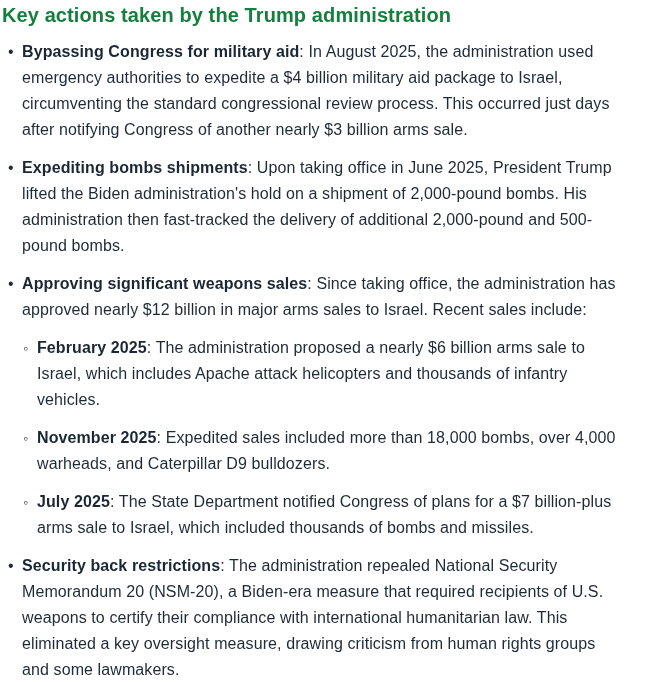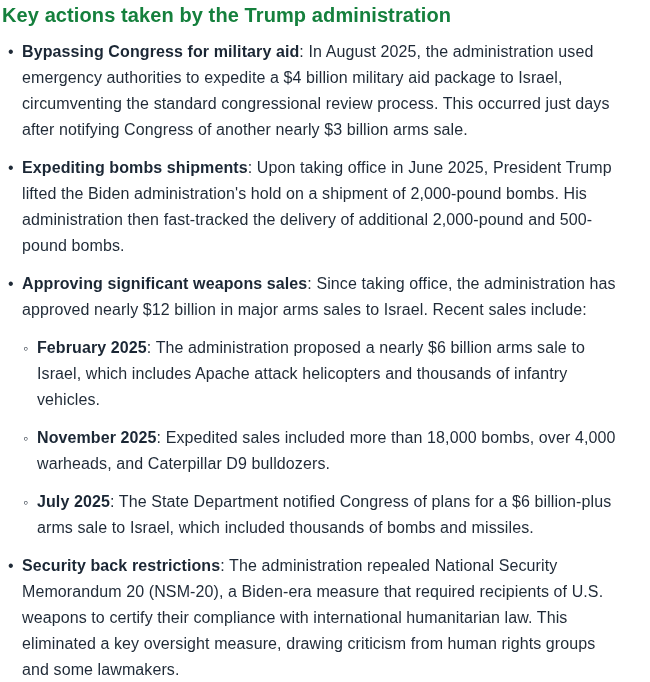--- a/index.html
+++ b/index.html
@@ -108,21 +108,21 @@
             <div class="content">
               <p class="para"><span class="label">November 2025</span><span class="sep">:</span>
                 <span>Expedited sales included more than 18,000 bombs, over 4,000 warheads, and Caterpillar D9 bulldozers.</span></p>
             </div>
           </div>
 
           <div class="item">
             <span class="marker circle">◦</span>
             <div class="content">
               <p class="para"><span class="label">July 2025</span><span class="sep">:</span>
-                <span>The State Department notified Congress of plans for a $6 billion-plus arms sale to Israel, which included thousands of bombs and missiles.</span></p>
+                <span>The State Department notified Congress of plans for a $7 billion-plus arms sale to Israel, which included thousands of bombs and missiles.</span></p>
             </div>
           </div>
 
         </div>
       </div>
     </div>
 
     <div class="item l1">
       <span class="marker dot">•</span>
       <div class="content">

